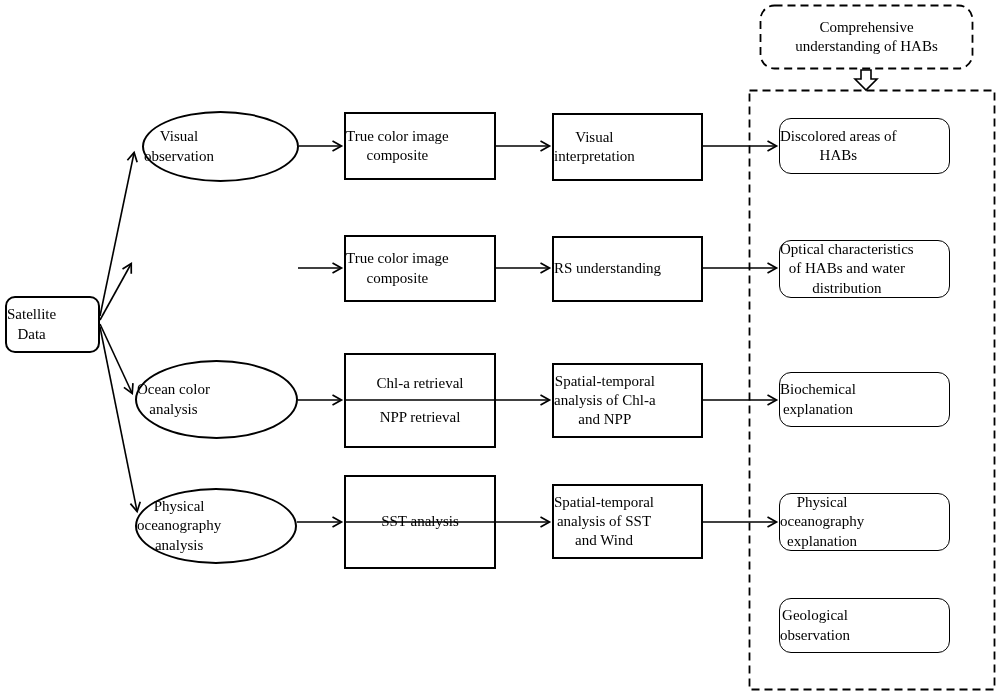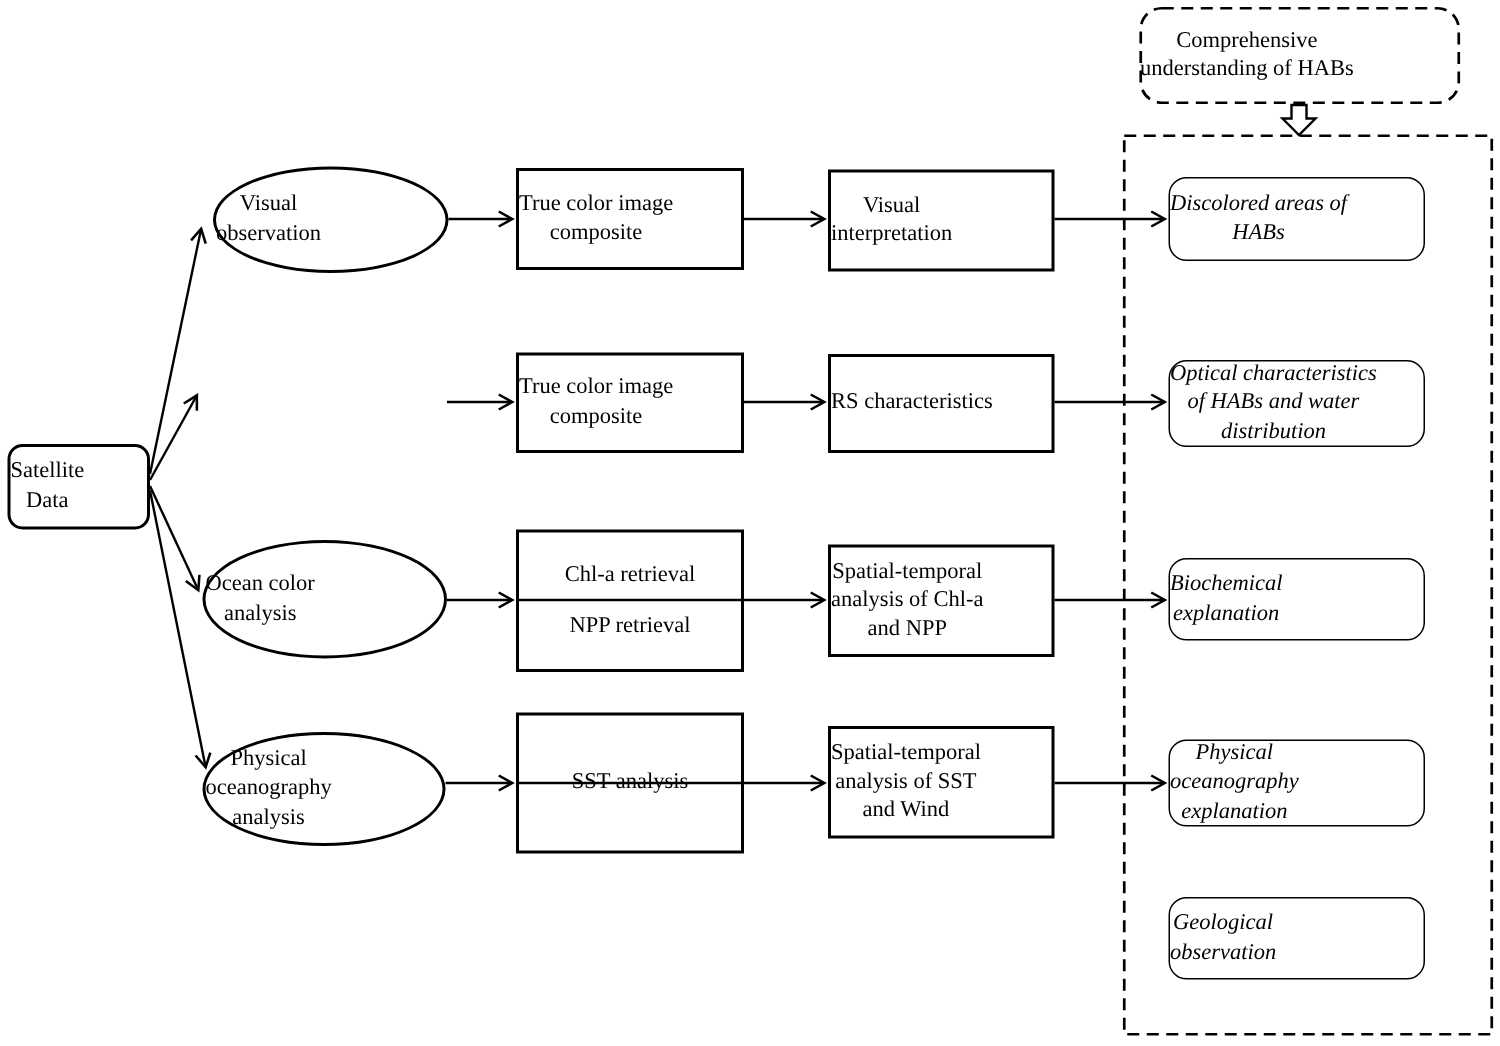--- a/index.html
+++ b/index.html
@@ -5,27 +5,27 @@
   html,body{margin:0;padding:0;background:#fff;}
   .canvas{
     position:relative;width:1000px;height:697px;background:#ffffff;
     font-family:"Liberation Serif","DejaVu Serif",serif;color:#000;overflow:hidden;
   }
   .node{
     position:absolute;box-sizing:border-box;background:#fff;border:2px solid #000;
     display:flex;align-items:center;justify-content:flex-start;z-index:1;
   }
   .ellipse{border-radius:50%;}
-  .rounded{border-radius:12px;border-width:1.7px;font-style:italic;}
+  .rounded{border-radius:12px;border-width:1.7px;}
   .srect{border-radius:10px;}
   .split{flex-direction:column;align-items:stretch;padding:12px;}
   .half{flex:1;display:flex;align-items:center;justify-content:center;}
   .ghost{
     position:absolute;box-sizing:border-box;background:transparent;border:none;
-    display:flex;align-items:center;z-index:1;
+    display:flex;align-items:center;justify-content:center;z-index:1;
   }
   .lbl{white-space:pre-line;text-align:center;font-size:15px;line-height:1.27;}
   svg.overlay{position:absolute;left:0;top:0;z-index:2;pointer-events:none;}
 </style>
 </head>
 <body>
 
 <div class="canvas">
 
   <div class="node srect" style="left:5px;top:296px;width:95px;height:57px">
@@ -67,21 +67,21 @@
     <div class="half">
       <span class="lbl">SST analysis</span>
     </div>
   </div>
 
   <div class="node" style="left:552px;top:113px;width:151px;height:68px">
     <span class="lbl">Visual
 interpretation</span>
   </div>
   <div class="node" style="left:552px;top:236px;width:151px;height:66px">
-    <span class="lbl">RS characteristics</span>
+    <span class="lbl">RS understanding</span>
   </div>
   <div class="node" style="left:552px;top:363px;width:151px;height:75px">
     <span class="lbl">Spatial-temporal
 analysis of Chl-a
 and NPP</span>
   </div>
   <div class="node" style="left:552px;top:484px;width:151px;height:75px">
     <span class="lbl">Spatial-temporal
 analysis of SST
 and Wind</span>

